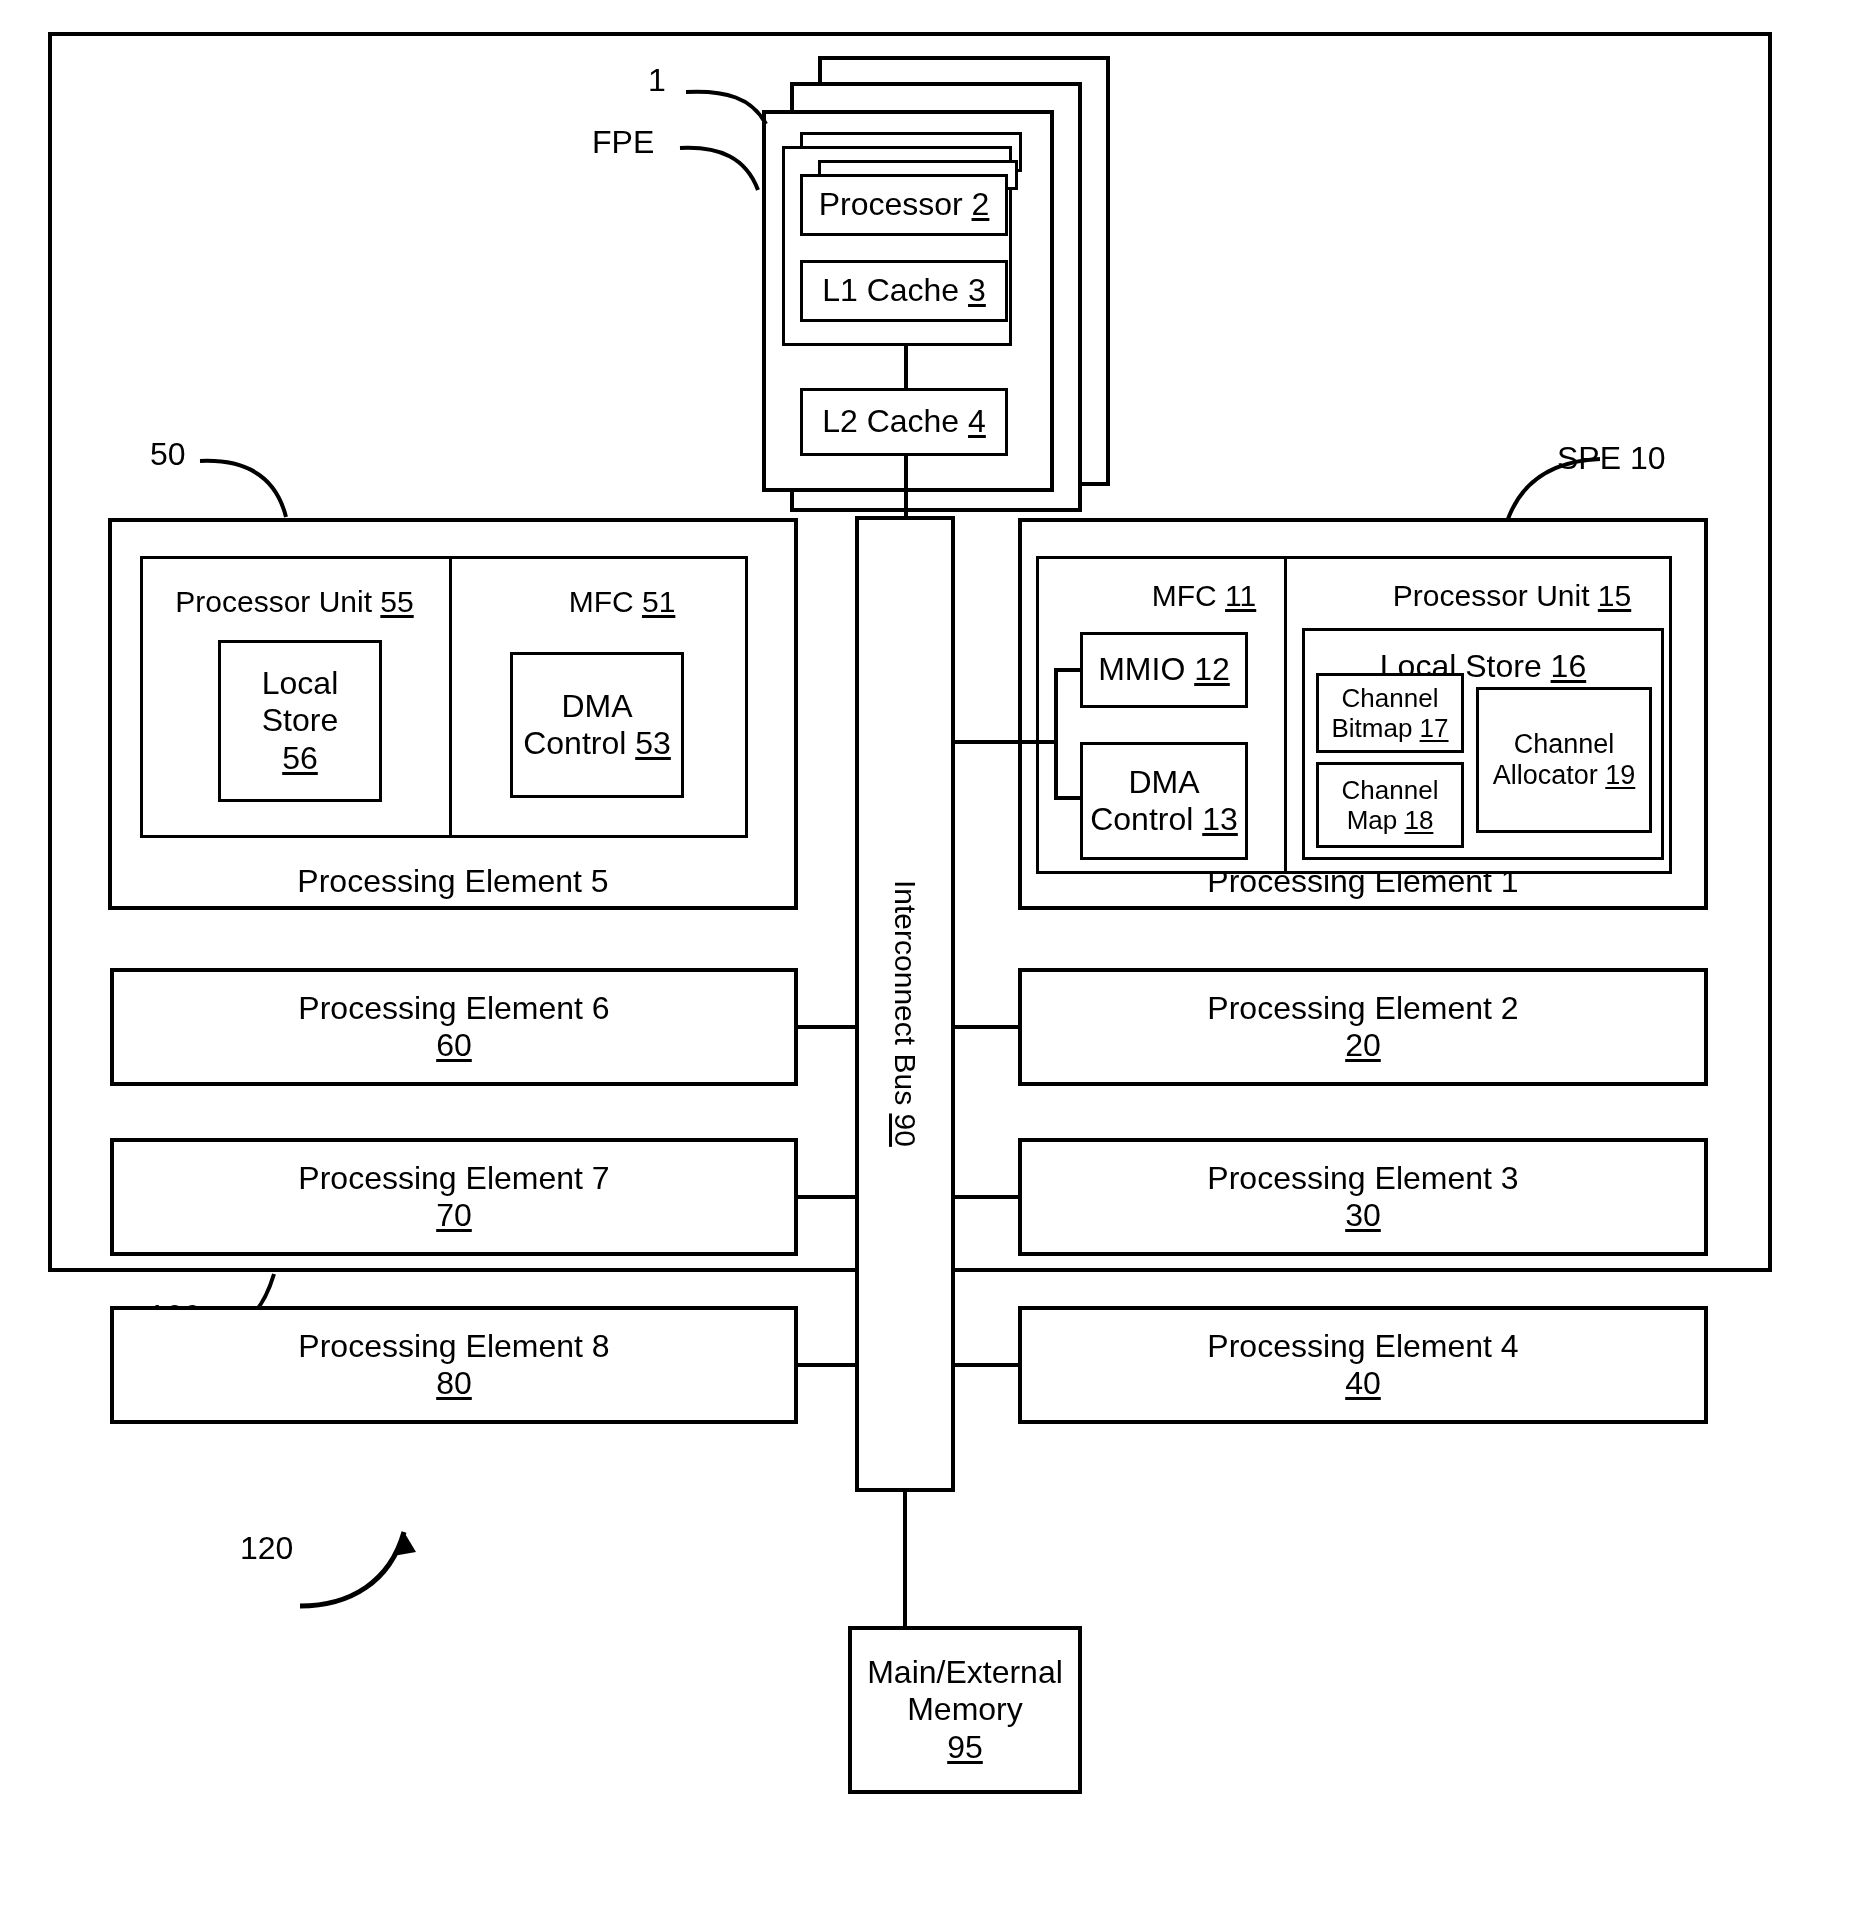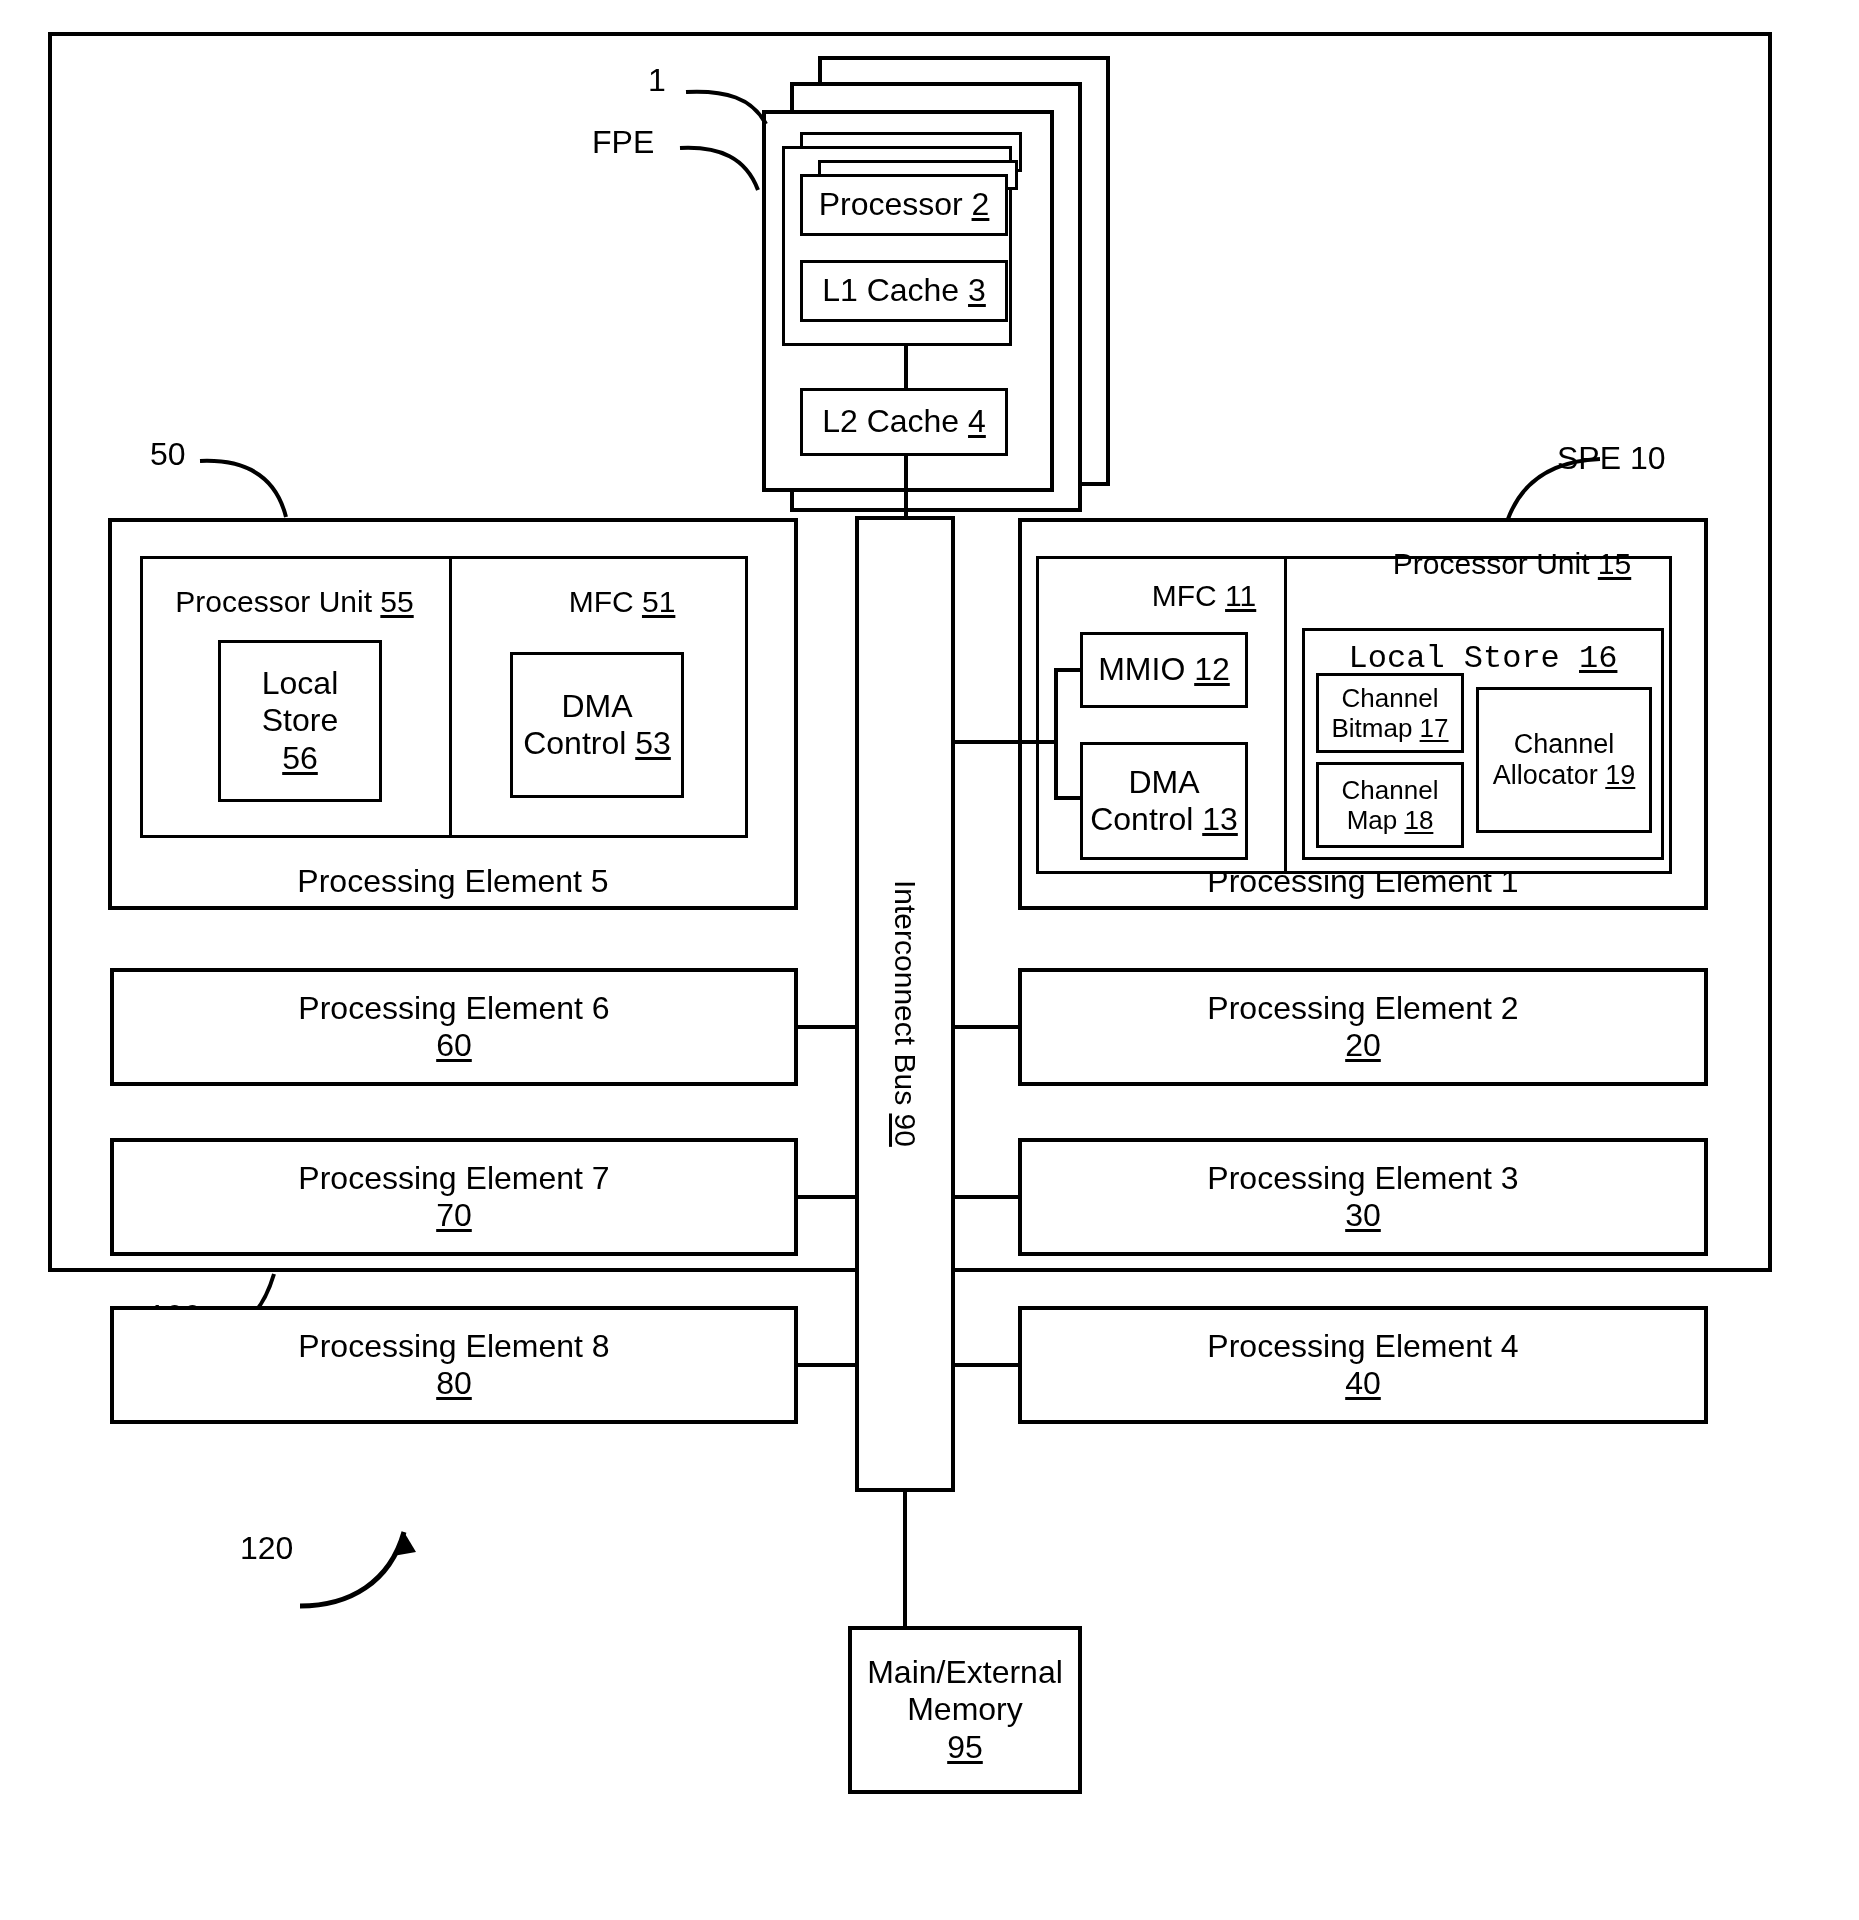--- a/index.html
+++ b/index.html
@@ -37,21 +37,21 @@
     inset:0;
     display:flex;
     align-items:center;
     justify-content:center;
     text-align:center;
     font-size:32px;
     line-height:1.16;
     color:#000;
     pointer-events:none;
   }
-  .boxtext.top{align-items:flex-end;padding-top:2px;font-family:Liberation Mono, monospace;}
+  .boxtext.top{align-items:center;padding-top:14px;}
   .boxtext.bot{align-items:flex-end;padding-bottom:6px;}
   .u{text-decoration:underline;text-underline-offset:3px;}
   .line{position:absolute;background:#000;}
   .h{height:4px;}
   .v{width:4px;}
   .vtext{
     position:absolute;
     font-size:30px;
     white-space:nowrap;
     transform-origin:0 0;
@@ -241,21 +241,21 @@
       </span>
     </div>
   </div>
 
   <div class="line h" style="left:955px;top:740px;width:99px;"></div>
   <div class="line v" style="left:1054px;top:668px;height:76px;"></div>
   <div class="line h" style="left:1054px;top:668px;width:28px;"></div>
   <div class="line h" style="left:1054px;top:796px;width:28px;"></div>
   <div class="line v" style="left:1054px;top:740px;height:58px;"></div>
 
-  <div class="ctr" style="left:1288px;width:448px;top:544px;height:40px;">
+  <div class="ctr" style="left:1288px;width:448px;top:576px;height:40px;">
     <span>
       <span>Processor Unit</span>
       <span class="u">15</span>
     </span>
   </div>
 
   <div class="box thin" style="left:1302px;top:628px;width:362px;height:232px;">
     <div class="boxtext top" style="bottom:auto;height:44px;">
       <span>
         <span>Local Store</span>

